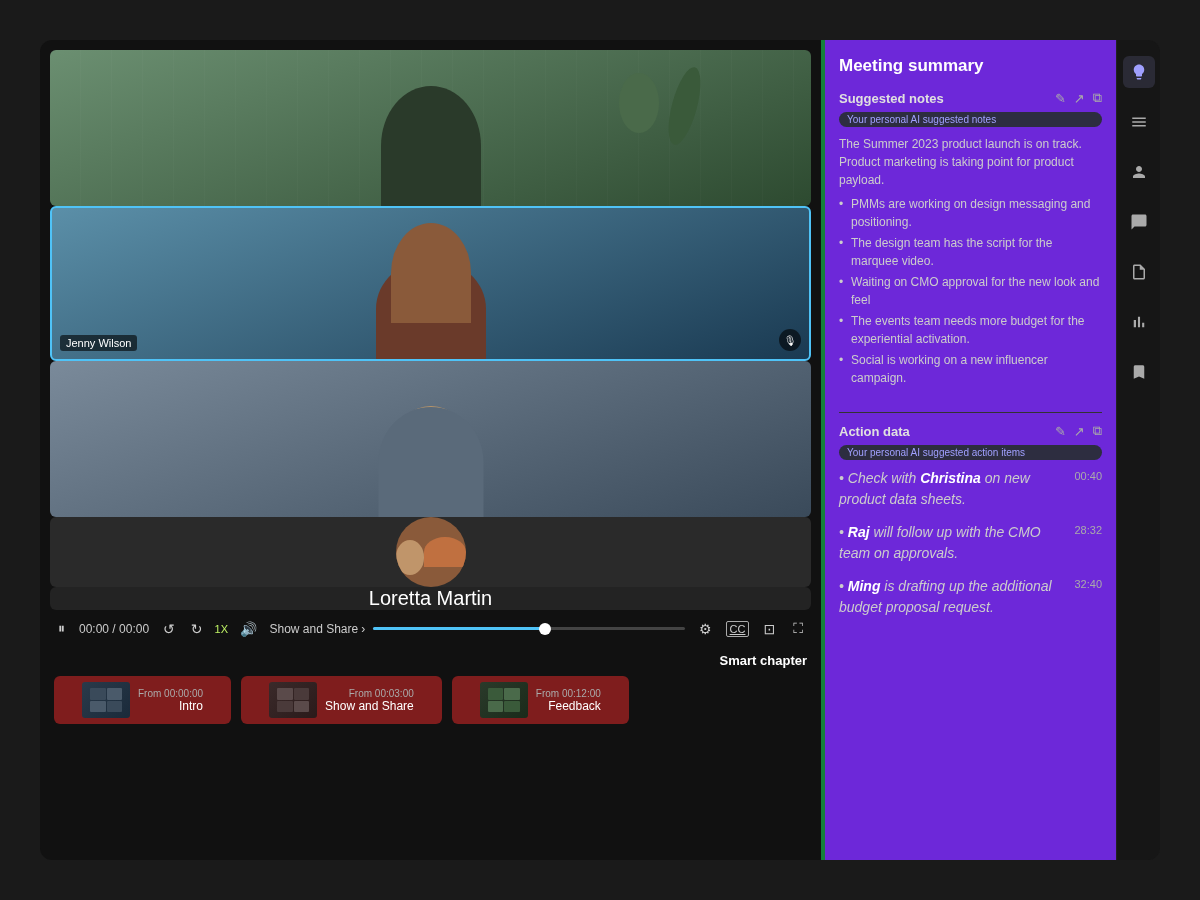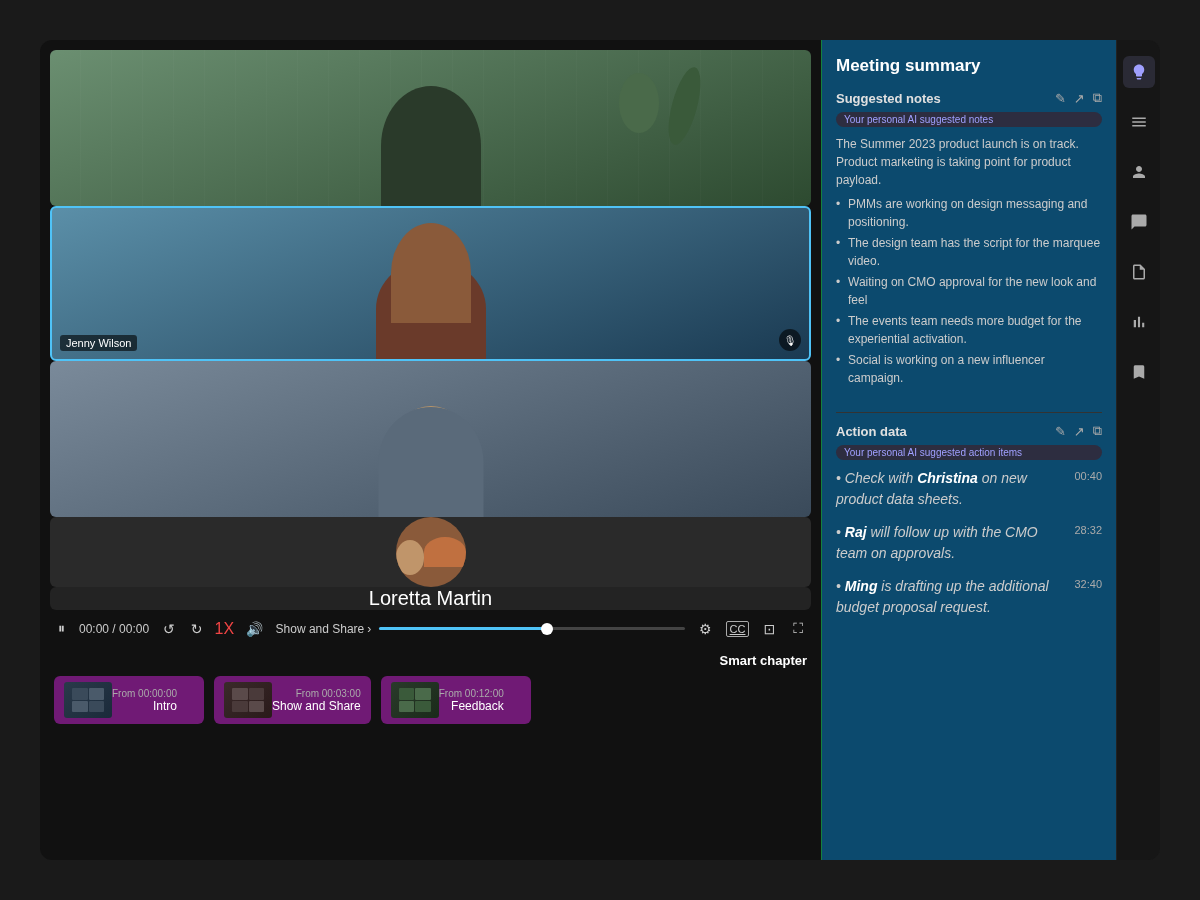--- a/index.html
+++ b/index.html
@@ -126,22 +126,22 @@
       background: none;
       border: none;
       color: #ccc;
       cursor: pointer;
       font-size: 14px;
       padding: 2px 4px;
       display: flex;
       align-items: center;
     }
     .speed-label {
-      font-size: 16px;
-      color: #ef4444;
+      font-size: 11px;
+      color: #bef264;
       white-space: nowrap;
     }
     .show-share-label {
       font-size: 12px;
       color: #ccc;
       white-space: nowrap;
       display: flex;
       align-items: center;
       gap: 3px;
     }
@@ -162,23 +162,24 @@
       color: #fff;
       margin-bottom: 8px;
     }
     .chapter-items {
       display: flex;
       gap: 10px;
     }
     .chapter-item {
       display: flex;
       align-items: center;
-      background: #701a75;
+      gap: 8px;
+      background: #7f1d1d;
       border-radius: 6px;
-      padding: 6px 10px;
+      padding: 6px 28px;
       cursor: pointer;
       min-width: 150px;
     }
     .chapter-thumb {
       width: 48px;
       height: 36px;
       background: #444;
       border-radius: 3px;
       flex-shrink: 0;
       overflow: hidden;
@@ -195,26 +196,26 @@
       color: #aaa;
     }
     .chapter-name {
       font-size: 12px;
       color: #fff;
     }
 
     
     .right-sidebar {
       width: 295px;
-      background: #0c4a6e;
+      background: #6d28d9;
       display: flex;
       flex-direction: column;
       padding: 16px 14px;
       overflow-y: auto;
-      border-left: 1px solid #15803d;
+      border-left: 4px solid #15803d;
     }
     .sidebar-title {
       font-size: 17px;
       font-weight: 600;
       color: #fff;
       margin-bottom: 14px;
     }
     .section-header {
       display: flex;
       align-items: center;

